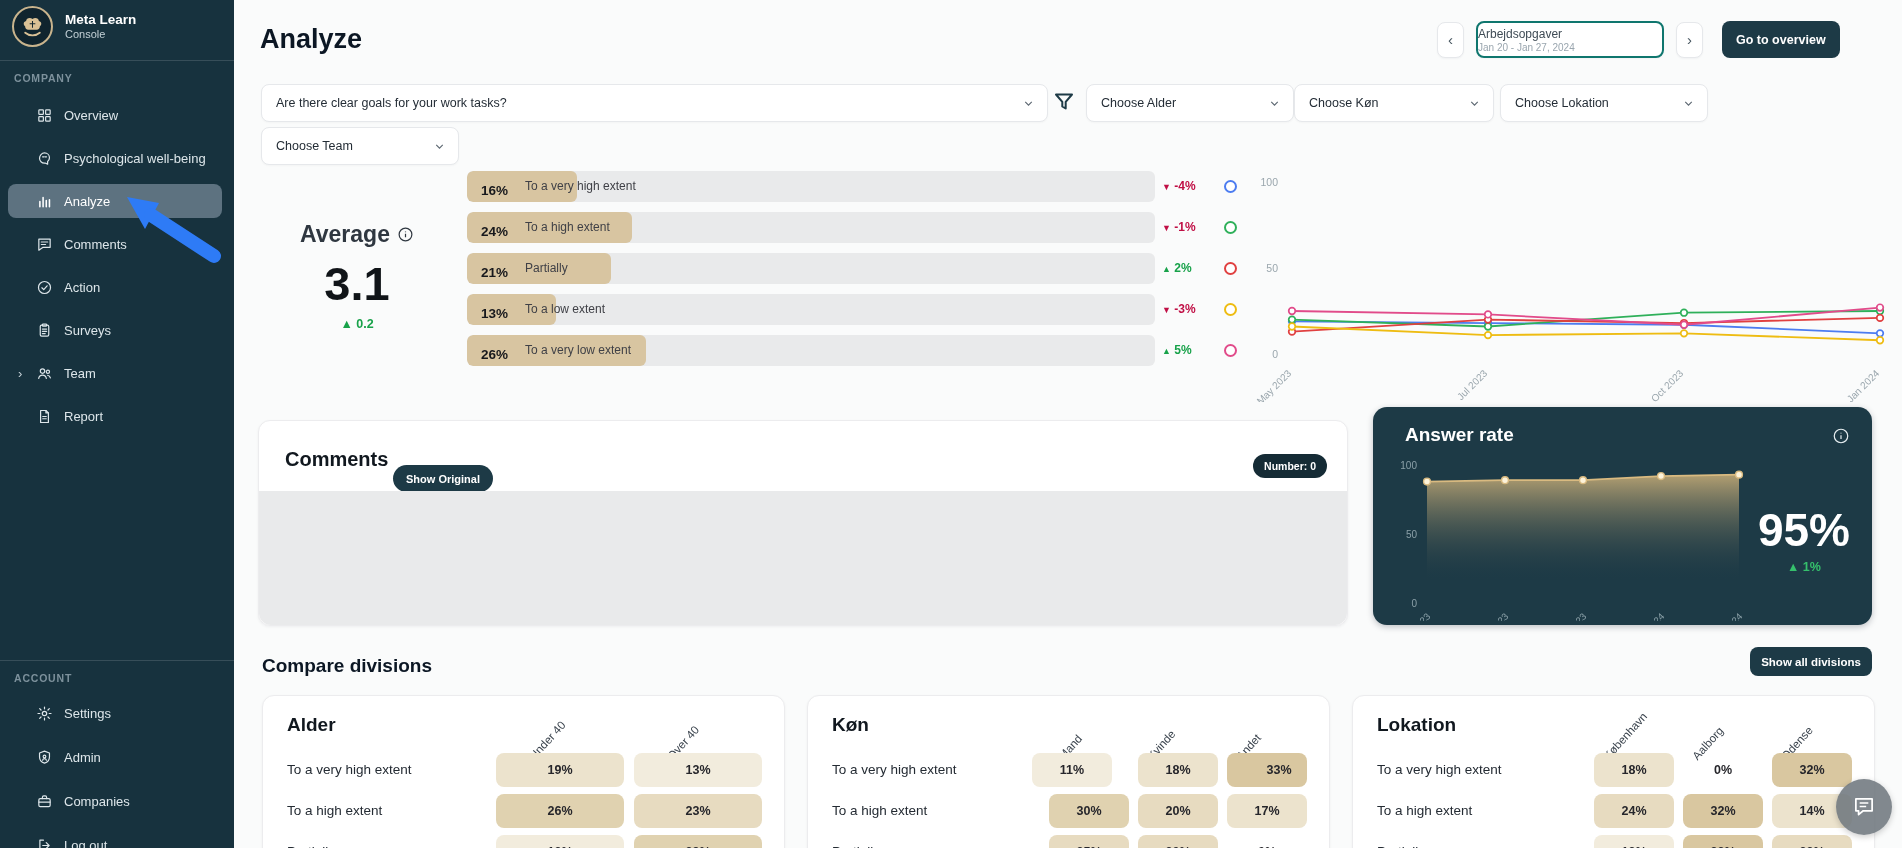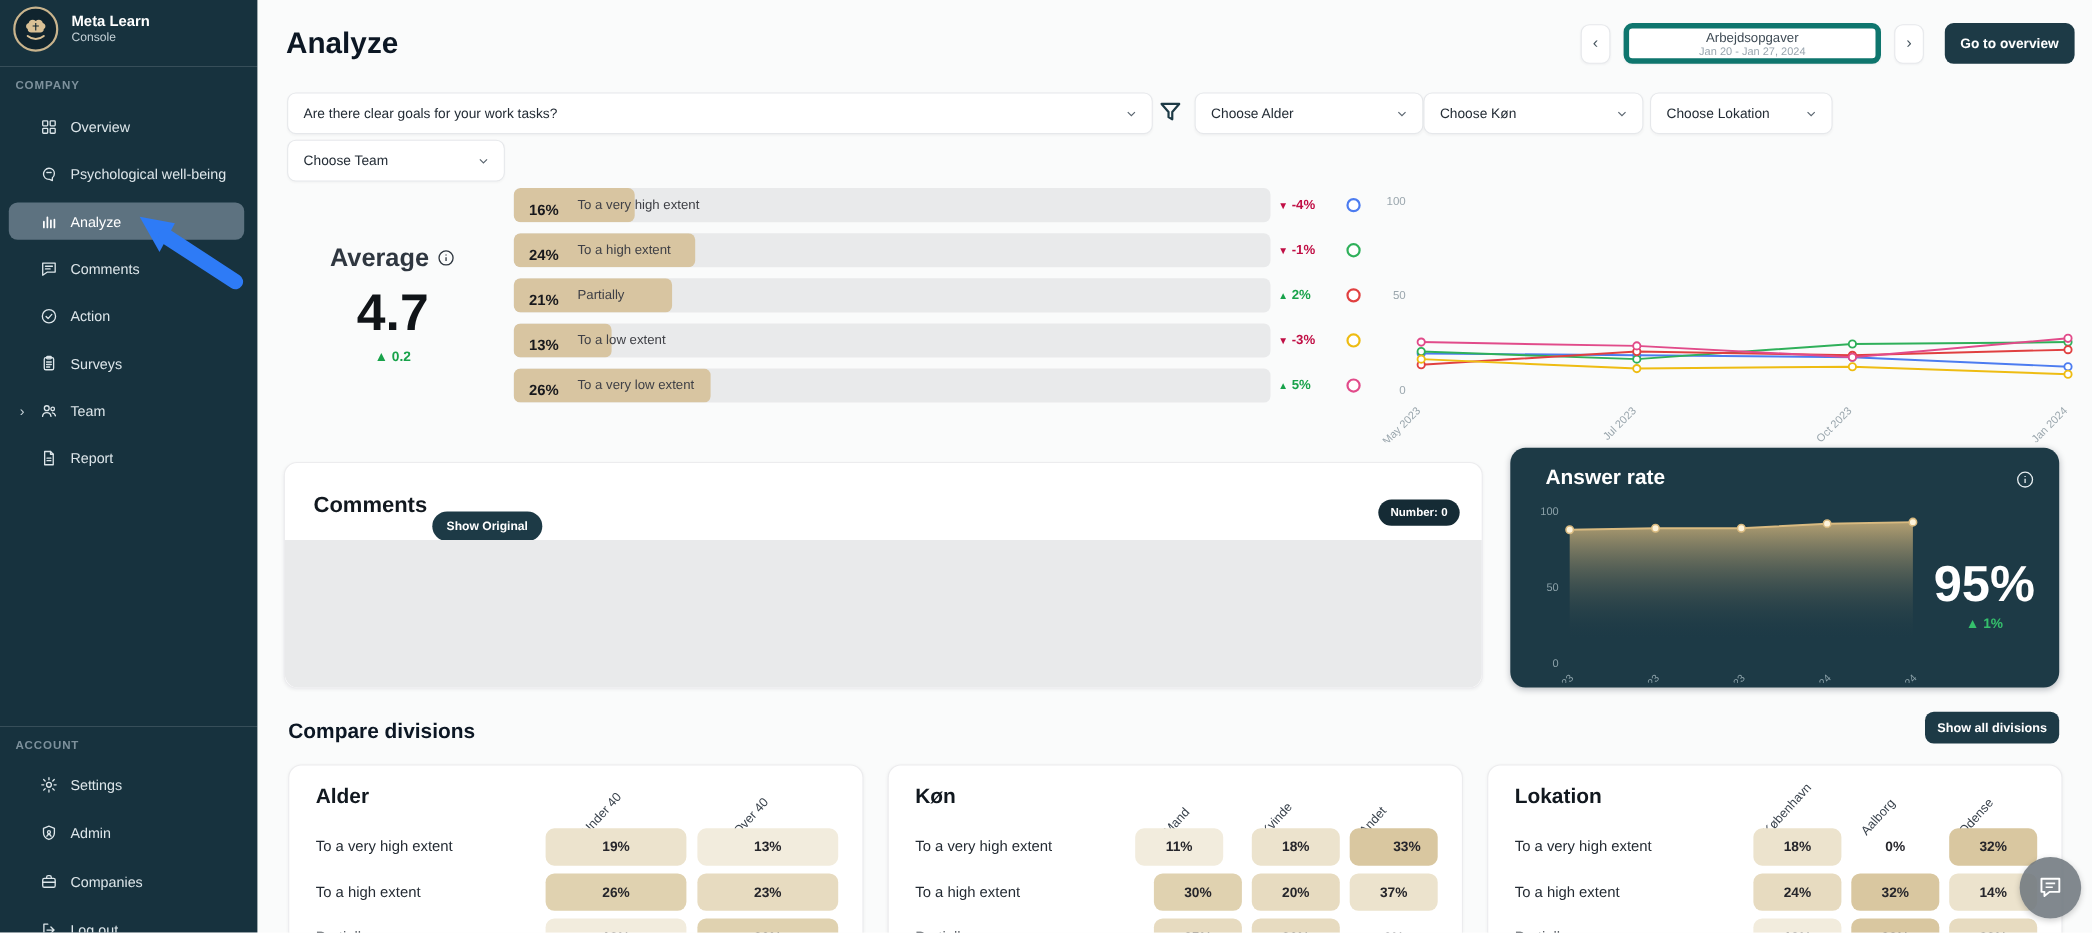--- a/index.html
+++ b/index.html
@@ -26,31 +26,31 @@
   .nav-item { position:relative; display:flex; align-items:center; gap:11px; height:34px; margin:0 12px 0 8px; padding-left:28px; border-radius:8px; font-size:13px; color:#dde6ea; cursor:pointer; }
   .nav-item.active { background:#5d7280; color:#ffffff; }
   .nav-item .nv-icon { display:flex; width:17px; height:17px; flex:0 0 auto; }
   .nav-item .expander { position:absolute; left:10px; font-size:13px; color:#c6d2d8; }
   
   .ann-arrow { position:absolute; left:115px; top:188px; z-index:9; pointer-events:none; }
   
   .page-title { position:absolute; left:260px; top:24px; font-size:27px; font-weight:bold; color:#0c1724; }
   .hdr-controls { position:absolute; left:1437px; top:21px; display:flex; align-items:center; gap:12px; }
   .sq-btn { width:27px; height:36px; background:#fff; border:1px solid #e6e8eb; border-radius:8px; display:flex; align-items:center; justify-content:center; font-size:15px; color:#46555f; cursor:pointer; box-shadow:0 1px 2px rgba(16,24,40,.04);}
-  .date-box { width:234px; height:37px; background:#fff; border:5px solid #0f766e; border-radius:8px; display:flex; flex-direction:column; align-items:center; justify-content:center; cursor:pointer; box-shadow:0 1px 2px rgba(16,24,40,.04);}
+  .date-box { width:188px; height:37px; background:#fff; border:2px solid #0f766e; border-radius:8px; display:flex; flex-direction:column; align-items:flex-start; justify-content:center; cursor:pointer; box-shadow:0 1px 2px rgba(16,24,40,.04);}
   .date-box .d1 { font-size:12px; color:#3f4b55; }
   .date-box .d2 { font-size:10px; color:#9aa6af; margin-top:1px; }
   .dark-btn { background:#1d3a46; color:#fff; border:none; border-radius:8px; font-weight:bold; font-family:"Liberation Sans",sans-serif; cursor:pointer; }
   #overview-btn { height:37px; padding:0 14px; font-size:12.5px; margin-left:7px; }
   
   .select { position:absolute; height:38px; background:#fff; border:1px solid #e6e8eb; border-radius:8px; display:flex; align-items:center; justify-content:space-between; padding:0 12px 0 14px; font-size:12.5px; color:#242d36; cursor:pointer; box-shadow:0 1px 2px rgba(16,24,40,.03);}
   #sel-question { left:261px; top:84px;  width:787px; }
   #sel-alder    { left:1086px; top:84px; width:208px; }
   #sel-kon      { left:1294px; top:84px; width:200px; }
-  #sel-lokation { left:1500px; top:84px; width:166px; }
+  #sel-lokation { left:1500px; top:84px; width:208px; }
   #sel-team     { left:261px; top:127px; width:198px; }
   .chev svg { display:block; }
   .funnel { position:absolute; left:1052px; top:90px; cursor:pointer; }
   
   .avg-block { position:absolute; left:284px; top:221px; width:146px; text-align:center; }
   .avg-title { font-size:23px; font-weight:bold; color:#2f3740; display:flex; align-items:center; justify-content:center; gap:7px;}
   .avg-value { font-size:47px; font-weight:bold; color:#101418; margin-top:8px; }
   .avg-delta { font-size:12.5px; font-weight:bold; color:#18a24a; margin-top:6px; }
   
   .dist-row { position:absolute; left:467px; height:31px; }
@@ -296,21 +296,21 @@
   </div>
 
   <div class="avg-block">
     <div class="avg-title">
       <span>Average</span>
       <svg width="17" height="17" viewBox="0 0 24 24">
           <circle cx="12" cy="12" r="9" stroke="#2f3740" stroke-width="1.7" fill="none"></circle>
           <path d="M12 11v5M12 7.6v1.1" stroke="#2f3740" stroke-width="1.7" fill="none"></path>
         </svg>
     </div>
-    <div class="avg-value">4.7</div>
+    <div class="avg-value">3.1</div>
     <div class="avg-delta">▲ 0.2</div>
   </div>
 
   <div id="dist">
       <div class="dist-row" style="top: 171px;">
         <div class="dist-track">
           <div class="dist-fill" style="width: 16%;"></div>
           <span class="dist-pct">16%</span>
           <span class="dist-label">To a very high extent</span>
         </div>
@@ -456,21 +456,21 @@
         <div class="cmp-colhead" style="left: 257px;"><span>Mand</span></div>
         <div class="cmp-colhead" style="left: 346px;"><span>Kvinde</span></div>
         <div class="cmp-colhead" style="left: 435px;"><span>Andet</span></div>
         <div class="cmp-rowlabel" style="top: 57px;">To a very high extent</div>
         <div class="cmp-chip" style="top: 57px; left: 224px; width: 80px; background: rgb(242, 236, 221);">11%</div>
         <div class="cmp-chip" style="top: 57px; left: 330px; width: 80px; background: rgb(236, 227, 205);">18%</div>
         <div class="cmp-chip" style="top: 57px; left: 419px; width: 80px; background: rgb(217, 199, 160); padding-left: 24px;">33%</div>
         <div class="cmp-rowlabel" style="top: 98px;">To a high extent</div>
         <div class="cmp-chip" style="top: 98px; left: 241px; width: 80px; background: rgb(224, 210, 176);">30%</div>
         <div class="cmp-chip" style="top: 98px; left: 330px; width: 80px; background: rgb(231, 219, 192);">20%</div>
-        <div class="cmp-chip" style="top: 98px; left: 419px; width: 80px; background: rgb(236, 227, 205);">37%</div>
+        <div class="cmp-chip" style="top: 98px; left: 419px; width: 80px; background: rgb(236, 227, 205);">17%</div>
         <div class="cmp-rowlabel" style="top: 139px;">Partially</div>
         <div class="cmp-chip" style="top: 139px; left: 241px; width: 80px; background: rgb(231, 219, 192);">25%</div>
         <div class="cmp-chip" style="top: 139px; left: 330px; width: 80px; background: rgb(231, 219, 192);">20%</div>
         <div class="cmp-chip" style="top: 139px; left: 419px; width: 80px; background: transparent;">0%</div>
       </div>
       <div class="cmp-card">
         <div class="cmp-title">Lokation</div>
         <div class="cmp-colhead" style="left: 257px;"><span>København</span></div>
         <div class="cmp-colhead" style="left: 346px;"><span>Aalborg</span></div>
         <div class="cmp-colhead" style="left: 435px;"><span>Odense</span></div>

